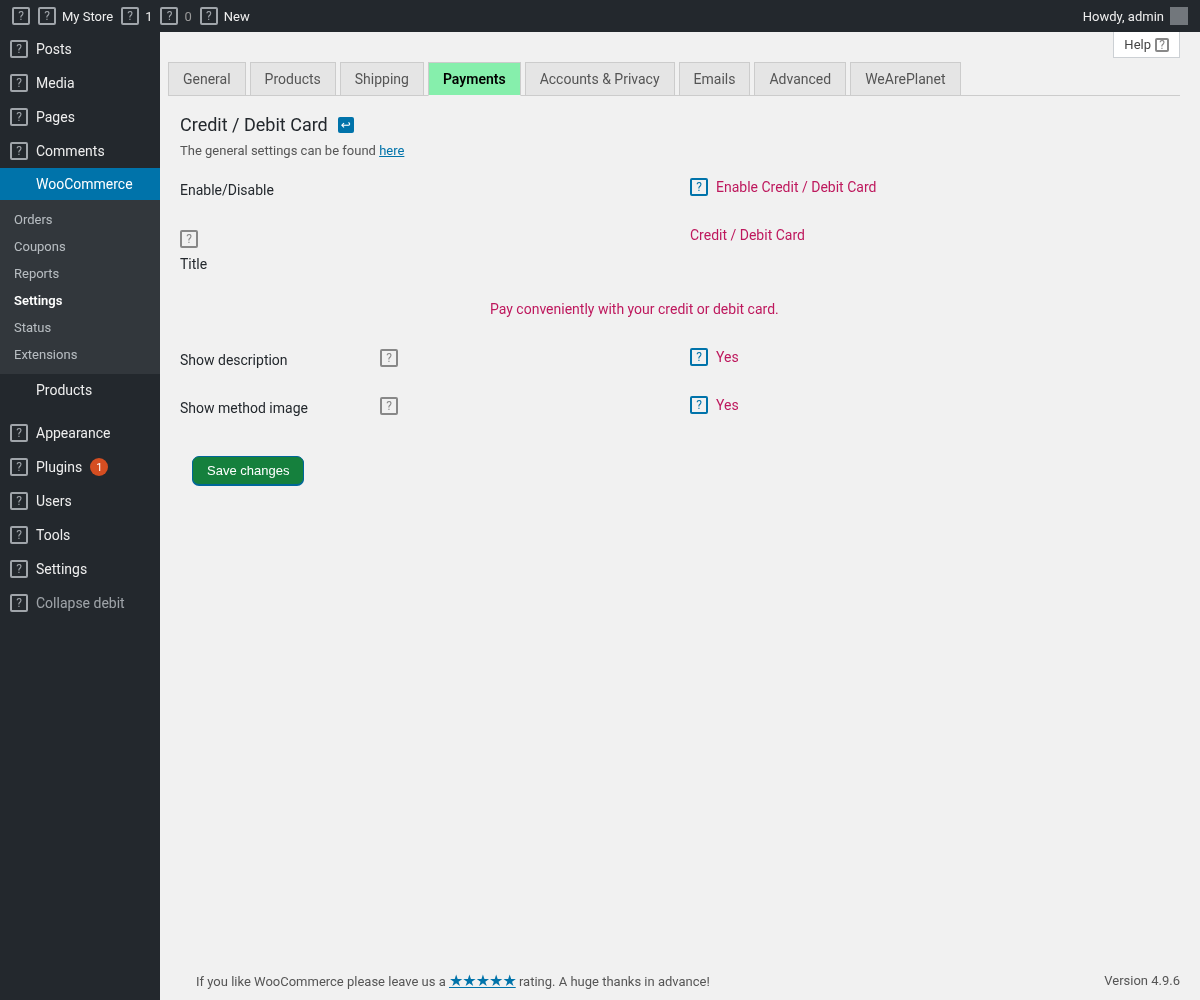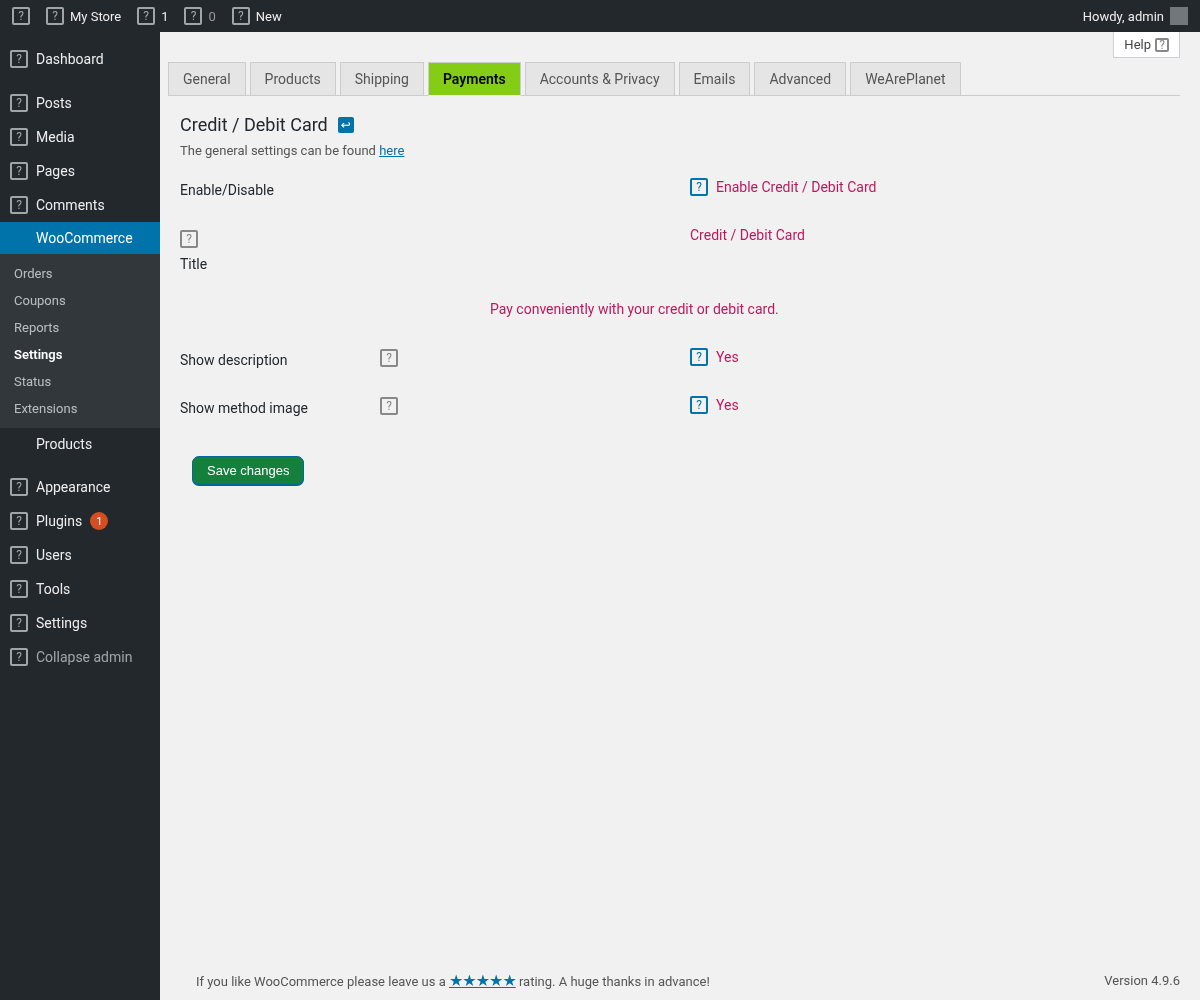--- a/index.html
+++ b/index.html
@@ -1,20 +1,20 @@
 <!DOCTYPE html>
 <html><head>
 <meta charset="utf-8">
 <style>
 * { margin: 0; padding: 0; box-sizing: border-box; }
 body { font-family: -apple-system, BlinkMacSystemFont, "Segoe UI", Roboto, "Helvetica Neue", sans-serif; font-size: 13px; color: #444; background: #f1f1f1; width: 1200px; height: 1000px; overflow: hidden; position: relative; }
 
 
 .adminbar { background: #23282d; color: #eee; height: 32px; display: flex; align-items: center; padding: 0 8px; justify-content: space-between; }
-.adminbar-left { display: flex; align-items: center; gap: 8px; }
+.adminbar-left { display: flex; align-items: center; gap: 0; }
 .adminbar-right { display: flex; align-items: center; gap: 8px; justify-content: flex-end; }
 .adminbar-item { display: flex; align-items: center; gap: 6px; color: #eee; font-size: 13px; cursor: pointer; padding: 0 4px; }
 .adminbar .avatar { width: 18px; height: 18px; background: #72777c; }
 
 
 .sidebar { position: absolute; left: 0; top: 32px; bottom: 0; width: 160px; background: #23282d; color: #eee; }
 .side-item { display: flex; align-items: center; gap: 8px; padding: 8px 10px; font-size: 14px; color: #eee; cursor: pointer; }
 .side-item.current { background: #0073aa; color: #fff; position: relative; }
 .side-item.current::after { content: ""; position: absolute; right: -8px; top: 50%; transform: translateY(-50%); border: 8px solid transparent; border-right-color: #f1f1f1; }
 .side-sub { background: #32373c; padding: 6px 0; }
@@ -28,21 +28,21 @@
 .qicon::before { content: "?"; }
 .adminbar .qicon { color: #a0a5aa; }
 .sidebar .qicon { color: #a0a5aa; }
 .checkbox-like { border-color: #0073aa; color: #0073aa; }
 
 
 .content { position: absolute; left: 160px; right: 0; top: 32px; bottom: 0; padding: 0; overflow: hidden; }
 .help-tab { position: absolute; right: 20px; top: 0; background: #fff; border: 1px solid #ccd0d4; border-top: none; padding: 5px 10px; font-size: 13px; display: flex; align-items: center; gap: 4px; cursor: pointer; }
 .tabs { display: flex; gap: 4px; margin: 30px 20px 0 8px; border-bottom: 1px solid #ccc; }
 .tab { background: #e5e5e5; border: 1px solid #ccc; border-bottom: none; padding: 8px 14px; font-size: 14px; color: #555; cursor: pointer; }
-.tab.active { background: #84cc16; border-bottom: 1px solid #f1f1f1; margin-bottom: -1px; color: #000; font-weight: 600; }
+.tab.active { background: #86efac; border-bottom: 1px solid #f1f1f1; margin-bottom: -1px; color: #000; font-weight: 600; }
 
 .page-head { margin: 18px 20px 8px; display: flex; align-items: center; gap: 10px; }
 .page-head h2 { font-size: 18px; font-weight: 400; color: #23282d; }
 .back-icon { width: 16px; height: 16px; background: #0073aa; border-radius: 2px; display: inline-flex; align-items: center; justify-content: center; color: #fff; font-size: 12px; }
 .sub-desc { margin: 4px 20px 20px; font-size: 13px; color: #555; }
 .sub-desc a { color: #0073aa; text-decoration: underline; }
 
 .form-row { display: flex; margin: 0 20px 28px; }
 .form-label { width: 200px; padding-top: 4px; font-size: 14px; color: #23282d; display: flex; align-items: flex-start; gap: 8px; flex-wrap: wrap; }
 .form-label .label-text { display: block; }
@@ -83,24 +83,20 @@
   </div>
   <div class="adminbar-right">
     <span class="adminbar-item">
         <span>Howdy, admin</span>
         <span class="avatar"></span>
       </span>
   </div>
 </div>
 
 <div class="sidebar">
-  <div class="side-item" style="padding-top:18px;padding-bottom:18px">
-      <span class="qicon"></span>
-      <span>Dashboard</span>
-    </div>
   <div class="side-item">
       <span class="qicon"></span>
       <span>Posts</span>
     </div>
   <div class="side-item">
       <span class="qicon"></span>
       <span>Media</span>
     </div>
   <div class="side-item">
       <span class="qicon"></span>
@@ -142,21 +138,21 @@
   <div class="side-item">
       <span class="qicon"></span>
       <span>Tools</span>
     </div>
   <div class="side-item">
       <span class="qicon"></span>
       <span>Settings</span>
     </div>
   <div class="side-item collapse">
       <span class="qicon"></span>
-      <span>Collapse admin</span>
+      <span>Collapse debit</span>
     </div>
 </div>
 
 <div class="content">
   <div class="help-tab">
       <span>Help</span>
       <span class="qicon" style="width:14px;height:14px;color:#888"></span>
     </div>
 
   <div class="tabs">

